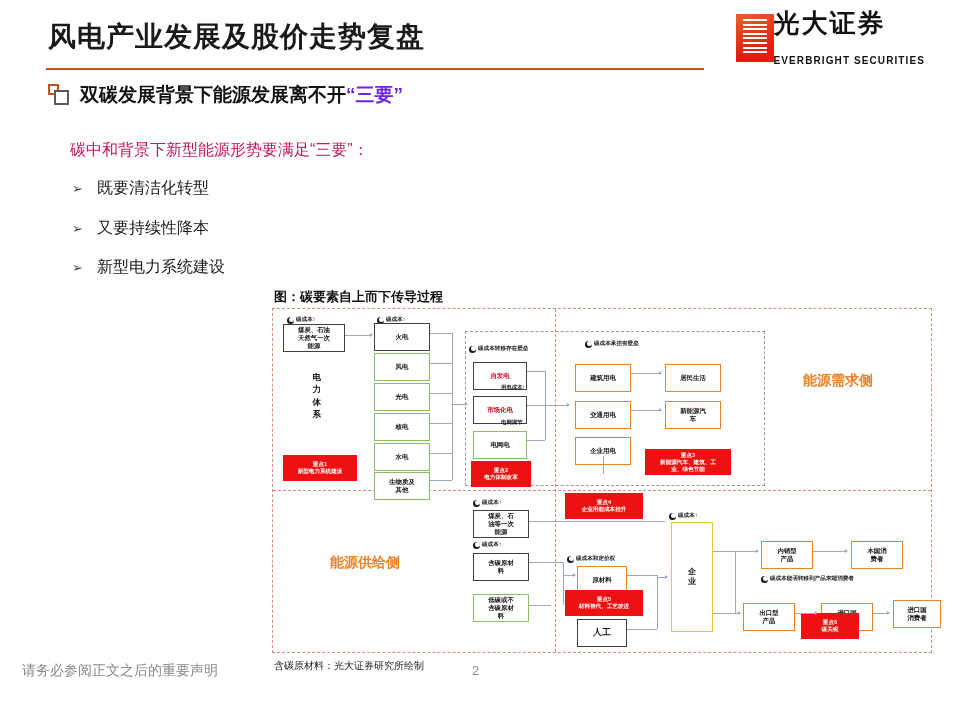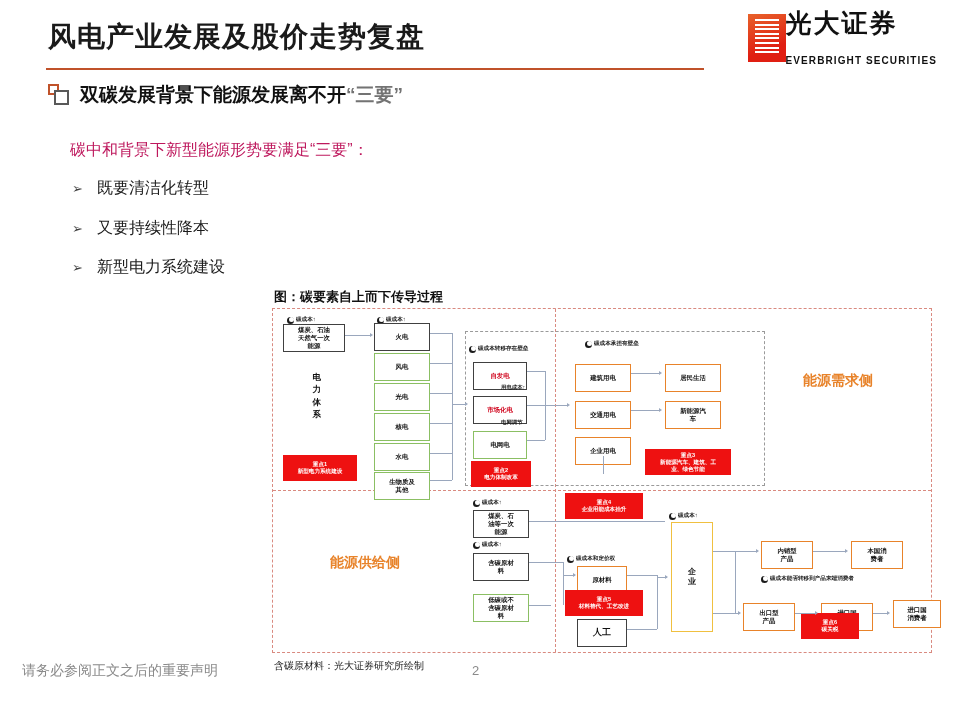--- a/index.html
+++ b/index.html
@@ -15,21 +15,21 @@
   
   #slide-title {
     position:absolute; left:48px; top:18px;
     font-size:28px; font-weight:bold; color:#1a1a1a;
     letter-spacing:1px;
   }
   #title-rule {
     position:absolute; left:46px; top:68px; width:658px; height:2px;
     background:#c0522a;
   }
-  #logo-block { position:absolute; right:22px; top:10px; display:flex; align-items:center; gap:0; }
+  #logo-block { position:absolute; right:34px; top:10px; display:flex; align-items:center; gap:0; }
   #logo-mark { width:38px; height:48px; position:relative; }
   #logo-mark .bg {
     position:absolute; inset:0;
     background:linear-gradient(160deg,#e8622a 0%, #e01f12 70%);
   }
   #logo-mark .bars { position:absolute; left:7px; top:5px; width:24px; height:38px; }
   #logo-mark .bars i {
     display:block; background:#ffffff; height:2px; margin-bottom:2.6px;
   }
   #logo-text-cn { font-size:26px; font-weight:bold; color:#111; letter-spacing:2px; line-height:1; }
@@ -42,21 +42,21 @@
   #section-icon { width:22px; height:22px; position:relative; }
   #section-icon .sq1 {
     position:absolute; left:0; top:0; width:11px; height:11px;
     border:2px solid #c0522a;
   }
   #section-icon .sq2 {
     position:absolute; left:6px; top:6px; width:15px; height:15px;
     border:2px solid #595959; background:#fff;
   }
   #section-title { font-size:19px; font-weight:bold; color:#111; }
-  #section-title .hl { color:#737373; }
+  #section-title .hl { color:#6d28d9; }
 
   
   #lead-line {
     position:absolute; left:70px; top:140px;
     font-size:16px; color:#be185d;
   }
   .bullet-row {
     position:absolute; left:72px;
     display:flex; align-items:center; gap:14px;
     font-size:16px; color:#1a1a1a;

